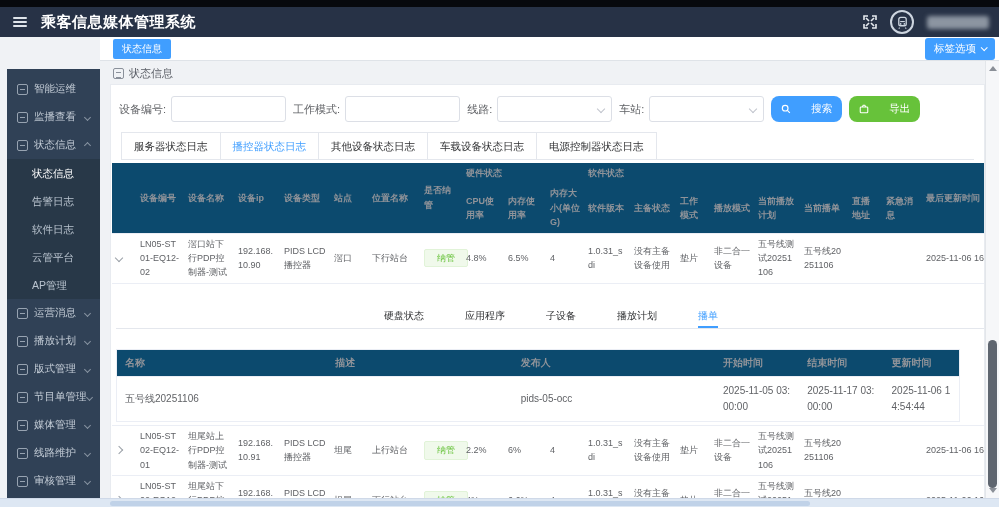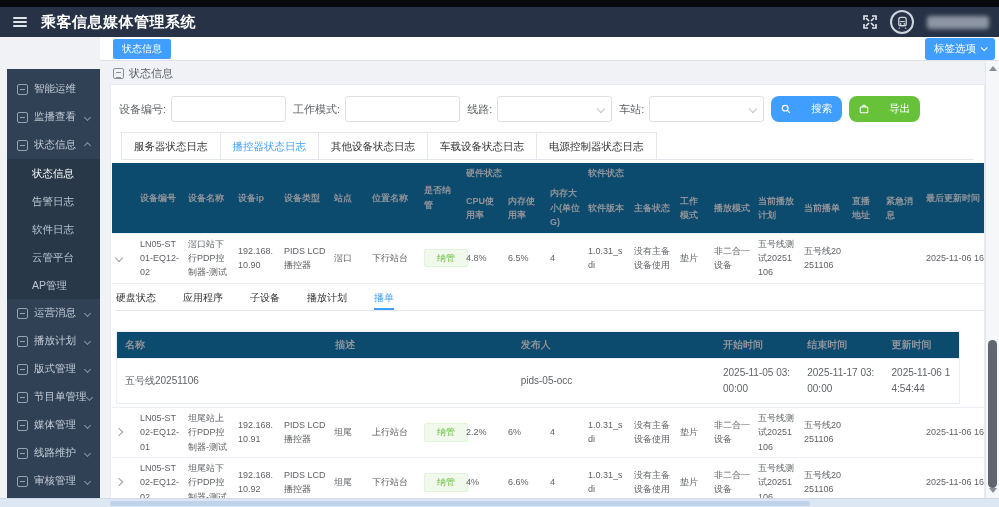--- a/index.html
+++ b/index.html
@@ -91,22 +91,22 @@
   th.grp { padding-top:6px; vertical-align:bottom; }
   .nowrap { white-space:nowrap; overflow:hidden; word-break:keep-all; }
   .badge { display:inline-block; padding:1px 12px; font-size:9px; color:#67c23a;
            background:#f0f9eb; border:1px solid #e1f3d8; border-radius:2px; white-space:nowrap; }
   .row-caret { width:6px; height:6px; border-right:1px solid #9aa0a8; border-bottom:1px solid #9aa0a8;
                display:inline-block; transform:rotate(-45deg); cursor:pointer; }
   .row-caret.open { transform:rotate(45deg); }
 
   
   td.panel-cell { padding:6px 14px 12px 14px; }
-  .panel-tabs { display:flex; gap:27px; border-bottom:1px solid #e4e7ed; font-size:10px;
-                color:#303133; height:24px; margin-top:0; }
+  .panel-tabs { display:flex; gap:41px; border-bottom:1px solid #e4e7ed; font-size:10px;
+                color:#303133; height:24px; margin-top:18px;justify-content:center; }
   .ptab { line-height:21px; cursor:pointer; }
   .ptab.active { color:#409eff; border-bottom:2px solid #409eff; }
   table.ptable { width:97%; border-collapse:collapse; margin-top:20px; font-size:10px;
                  border:1px solid #ebeef5; table-layout:fixed; }
   table.ptable th { background:#fafafa; color:#909399; font-weight:600; padding:5px 8px;
                     border-bottom:1px solid #ebeef5; text-align:left; }
   table.ptable td { padding:6px 8px; color:#606266; border-bottom:1px solid #ebeef5; }
 
   
   .vscroll { position:absolute; left:985px; top:61px; width:14px; height:437px;

